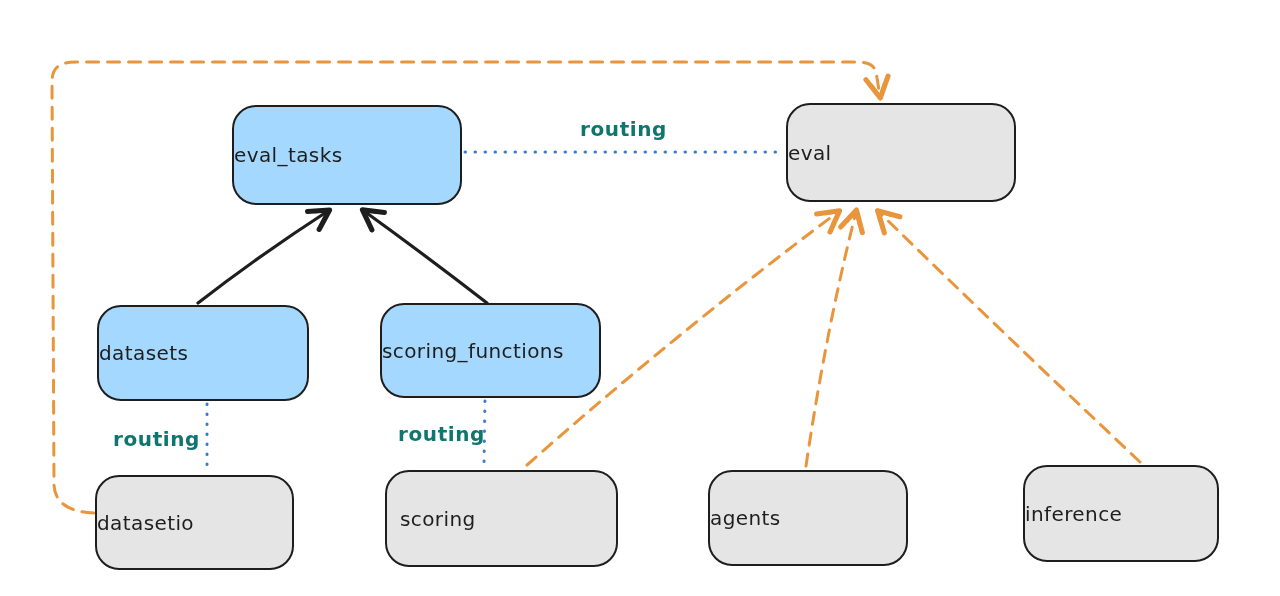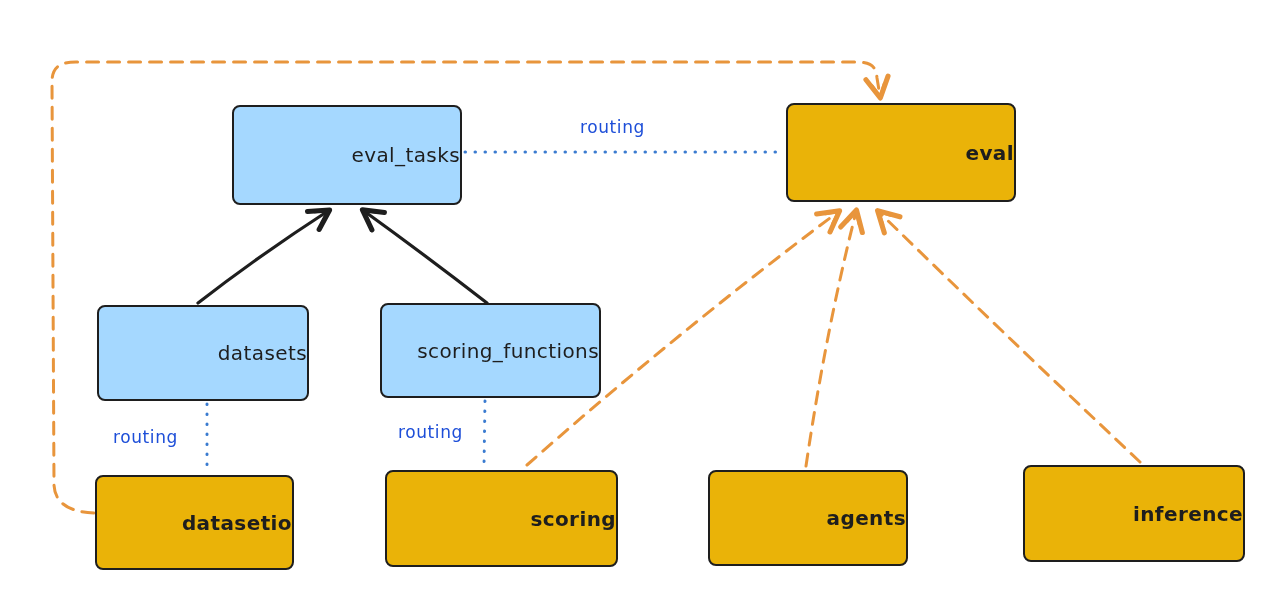--- a/index.html
+++ b/index.html
@@ -6,33 +6,33 @@
   #canvas{
     position:relative;
     width:1280px;height:596px;
     background:#ffffff;
     font-family:"DejaVu Sans","Liberation Sans",sans-serif;
     overflow:hidden;
   }
   #wires{position:absolute;left:0;top:0;width:1280px;height:596px;}
   .node{
     position:absolute;
-    display:flex;align-items:center;justify-content:flex-end;
+    display:flex;align-items:center;justify-content:flex-start;
     border:2.6px solid #1e1e1e;
-    border-radius:8px;
+    border-radius:24px;
     font-size:20px;color:#1e1e1e;
     letter-spacing:0.4px;
     box-sizing:border-box;
   }
   .node-blue{background:#a5d8ff;}
-  .node-green{background:#eab308;font-weight:bold;}
+  .node-green{background:#e5e5e5;}
   .edge-label{
     position:absolute;
-    color:#1d4ed8;
-    font-size:17px;font-weight:400;
+    color:#0f766e;
+    font-size:20px;font-weight:700;
     letter-spacing:0.6px;
     white-space:nowrap;
   }
 </style>
 </head>
 <body>
 
 <div id="canvas">
 
   <svg id="wires" viewBox="0 0 1280 596" xmlns="http://www.w3.org/2000/svg">
@@ -81,21 +81,21 @@
   </div>
 
   <div class="node node-green" style="left:385px;top:470px;width:233px;height:97px;padding-left:13px;">
     <span>scoring</span>
   </div>
 
   <div class="node node-green" style="left:708px;top:470px;width:200px;height:96px;">
     <span>agents</span>
   </div>
 
-  <div class="node node-green" style="left:1023px;top:465px;width:222px;height:97px;">
+  <div class="node node-green" style="left:1023px;top:465px;width:196px;height:97px;">
     <span>inference</span>
   </div>
 
   <div class="edge-label" style="left:580px;top:117px;">routing</div>
   <div class="edge-label" style="left:113px;top:427px;">routing</div>
   <div class="edge-label" style="left:398px;top:422px;">routing</div>
 
 </div>
 
 </body></html>

